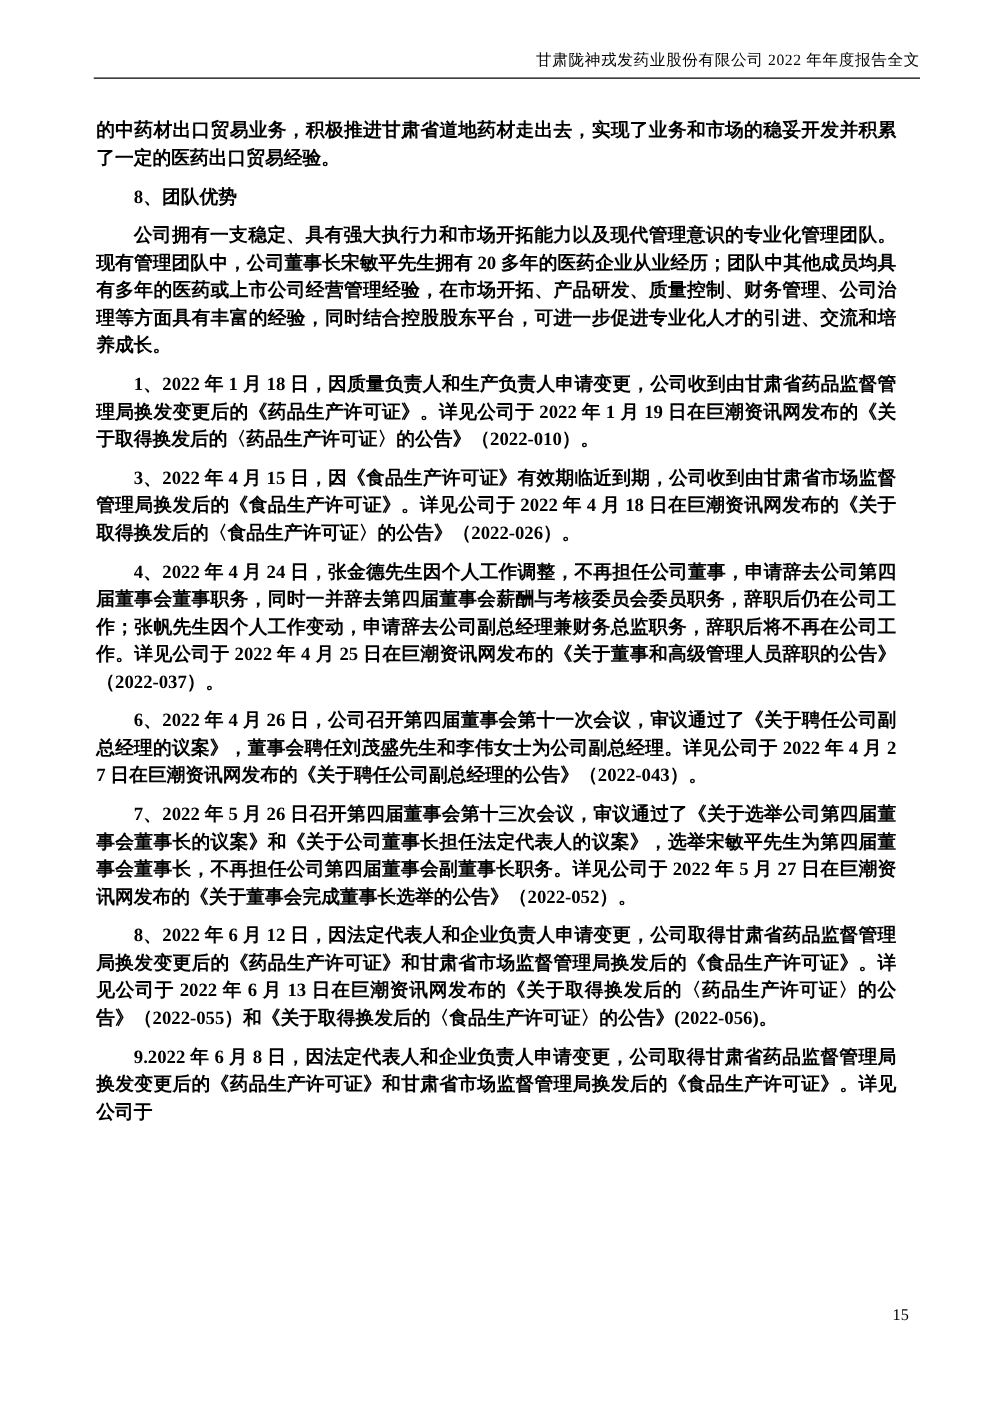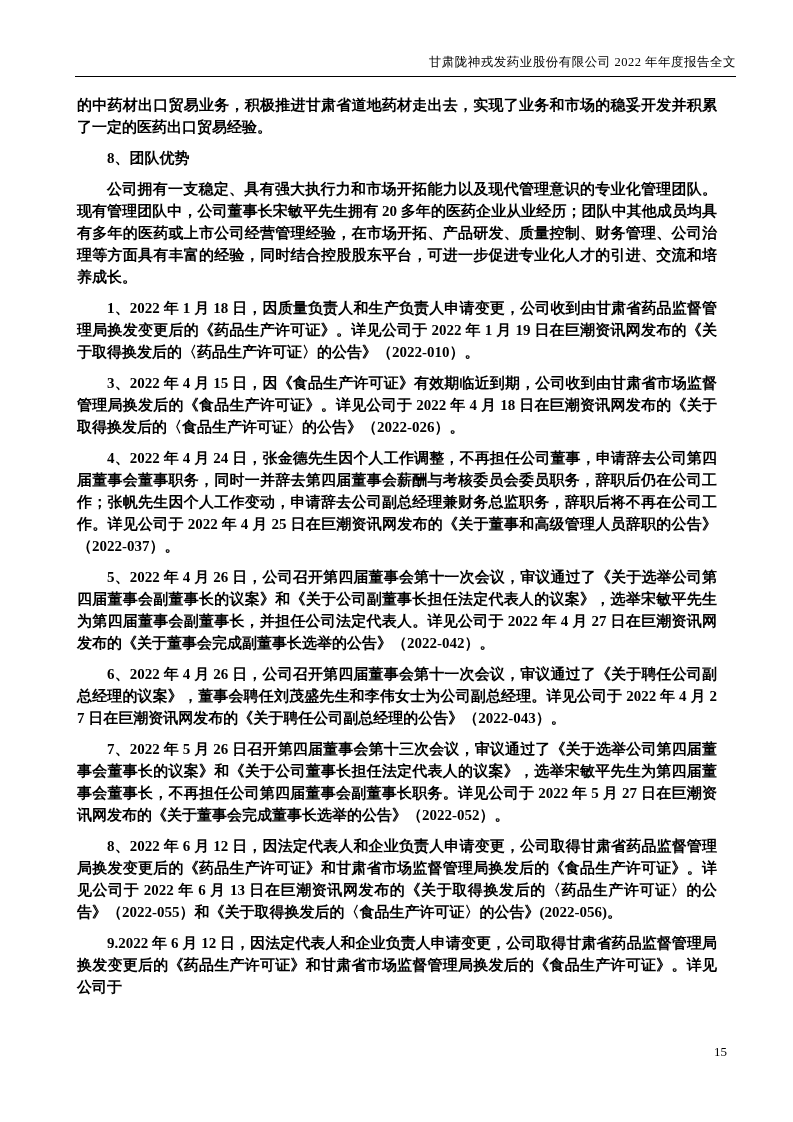--- a/index.html
+++ b/index.html
@@ -11,21 +11,21 @@
     position: relative;
     width: 793px;
     height: 1122px;
     background: #ffffff;
     color: #000000;
     font-family: "Liberation Serif", "DejaVu Serif", serif;
     overflow: hidden;
   }
   .doc-header {
     position: absolute;
-    top: 54px;
+    top: 40px;
     left: 75px;
     right: 57px;
     text-align: right;
     font-size: 12.5px;
     line-height: 16px;
     padding-bottom: 6px;
     border-bottom: 1.5px solid #000000;
     letter-spacing: 0.5px;
   }
   .doc-body {
@@ -62,22 +62,21 @@
 
   <div class="doc-header">甘肃陇神戎发药业股份有限公司 2022 年年度报告全文</div>
 
   <div class="doc-body">
     <p class="no-indent">的中药材出口贸易业务，积极推进甘肃省道地药材走出去，实现了业务和市场的稳妥开发并积累了一定的医药出口贸易经验。</p>
     <p>8、团队优势</p>
     <p>公司拥有一支稳定、具有强大执行力和市场开拓能力以及现代管理意识的专业化管理团队。现有管理团队中，公司董事长宋敏平先生拥有 20 多年的医药企业从业经历；团队中其他成员均具有多年的医药或上市公司经营管理经验，在市场开拓、产品研发、质量控制、财务管理、公司治理等方面具有丰富的经验，同时结合控股股东平台，可进一步促进专业化人才的引进、交流和培养成长。</p>
     <p>1、2022 年 1 月 18 日，因质量负责人和生产负责人申请变更，公司收到由甘肃省药品监督管理局换发变更后的《药品生产许可证》。详见公司于 2022 年 1 月 19 日在巨潮资讯网发布的《关于取得换发后的〈药品生产许可证〉的公告》（2022-010）。</p>
     <p>3、2022 年 4 月 15 日，因《食品生产许可证》有效期临近到期，公司收到由甘肃省市场监督管理局换发后的《食品生产许可证》。详见公司于 2022 年 4 月 18 日在巨潮资讯网发布的《关于取得换发后的〈食品生产许可证〉的公告》（2022-026）。</p>
     <p>4、2022 年 4 月 24 日，张金德先生因个人工作调整，不再担任公司董事，申请辞去公司第四届董事会董事职务，同时一并辞去第四届董事会薪酬与考核委员会委员职务，辞职后仍在公司工作；张帆先生因个人工作变动，申请辞去公司副总经理兼财务总监职务，辞职后将不再在公司工作。详见公司于 2022 年 4 月 25 日在巨潮资讯网发布的《关于董事和高级管理人员辞职的公告》（2022-037）。</p>
-    <p>5、2022 年 4 月 26 日，公司召开第四届董事会第十一次会议，审议通过了《关于选举公司第四届董事会副董事长的议案》和《关于公司副董事长担任法定代表人的议案》，选举宋敏平先生为第四届董事会副董事长，并担任公司法定代表人。详见公司于 2022 年 4 月 27 日在巨潮资讯网发布的《关于董事会完成副董事长选举的公告》（2022-042）。</p>
     <p>6、2022 年 4 月 26 日，公司召开第四届董事会第十一次会议，审议通过了《关于聘任公司副总经理的议案》，董事会聘任刘茂盛先生和李伟女士为公司副总经理。详见公司于 2022 年 4 月 27 日在巨潮资讯网发布的《关于聘任公司副总经理的公告》（2022-043）。</p>
     <p>7、2022 年 5 月 26 日召开第四届董事会第十三次会议，审议通过了《关于选举公司第四届董事会董事长的议案》和《关于公司董事长担任法定代表人的议案》，选举宋敏平先生为第四届董事会董事长，不再担任公司第四届董事会副董事长职务。详见公司于 2022 年 5 月 27 日在巨潮资讯网发布的《关于董事会完成董事长选举的公告》（2022-052）。</p>
     <p>8、2022 年 6 月 12 日，因法定代表人和企业负责人申请变更，公司取得甘肃省药品监督管理局换发变更后的《药品生产许可证》和甘肃省市场监督管理局换发后的《食品生产许可证》。详见公司于 2022 年 6 月 13 日在巨潮资讯网发布的《关于取得换发后的〈药品生产许可证〉的公告》（2022-055）和《关于取得换发后的〈食品生产许可证〉的公告》(2022-056)。</p>
-    <p>9.2022 年 6 月 12 日，因法定代表人和企业负责人申请变更，公司取得甘肃省药品监督管理局换发变更后的《药品生产许可证》和甘肃省市场监督管理局换发后的《食品生产许可证》。详见公司于</p>
+    <p>9.2022 年 6 月 8 日，因法定代表人和企业负责人申请变更，公司取得甘肃省药品监督管理局换发变更后的《药品生产许可证》和甘肃省市场监督管理局换发后的《食品生产许可证》。详见公司于</p>
   </div>
 
   <div class="page-number">15</div>
 
 </div>
 
 </body></html>

